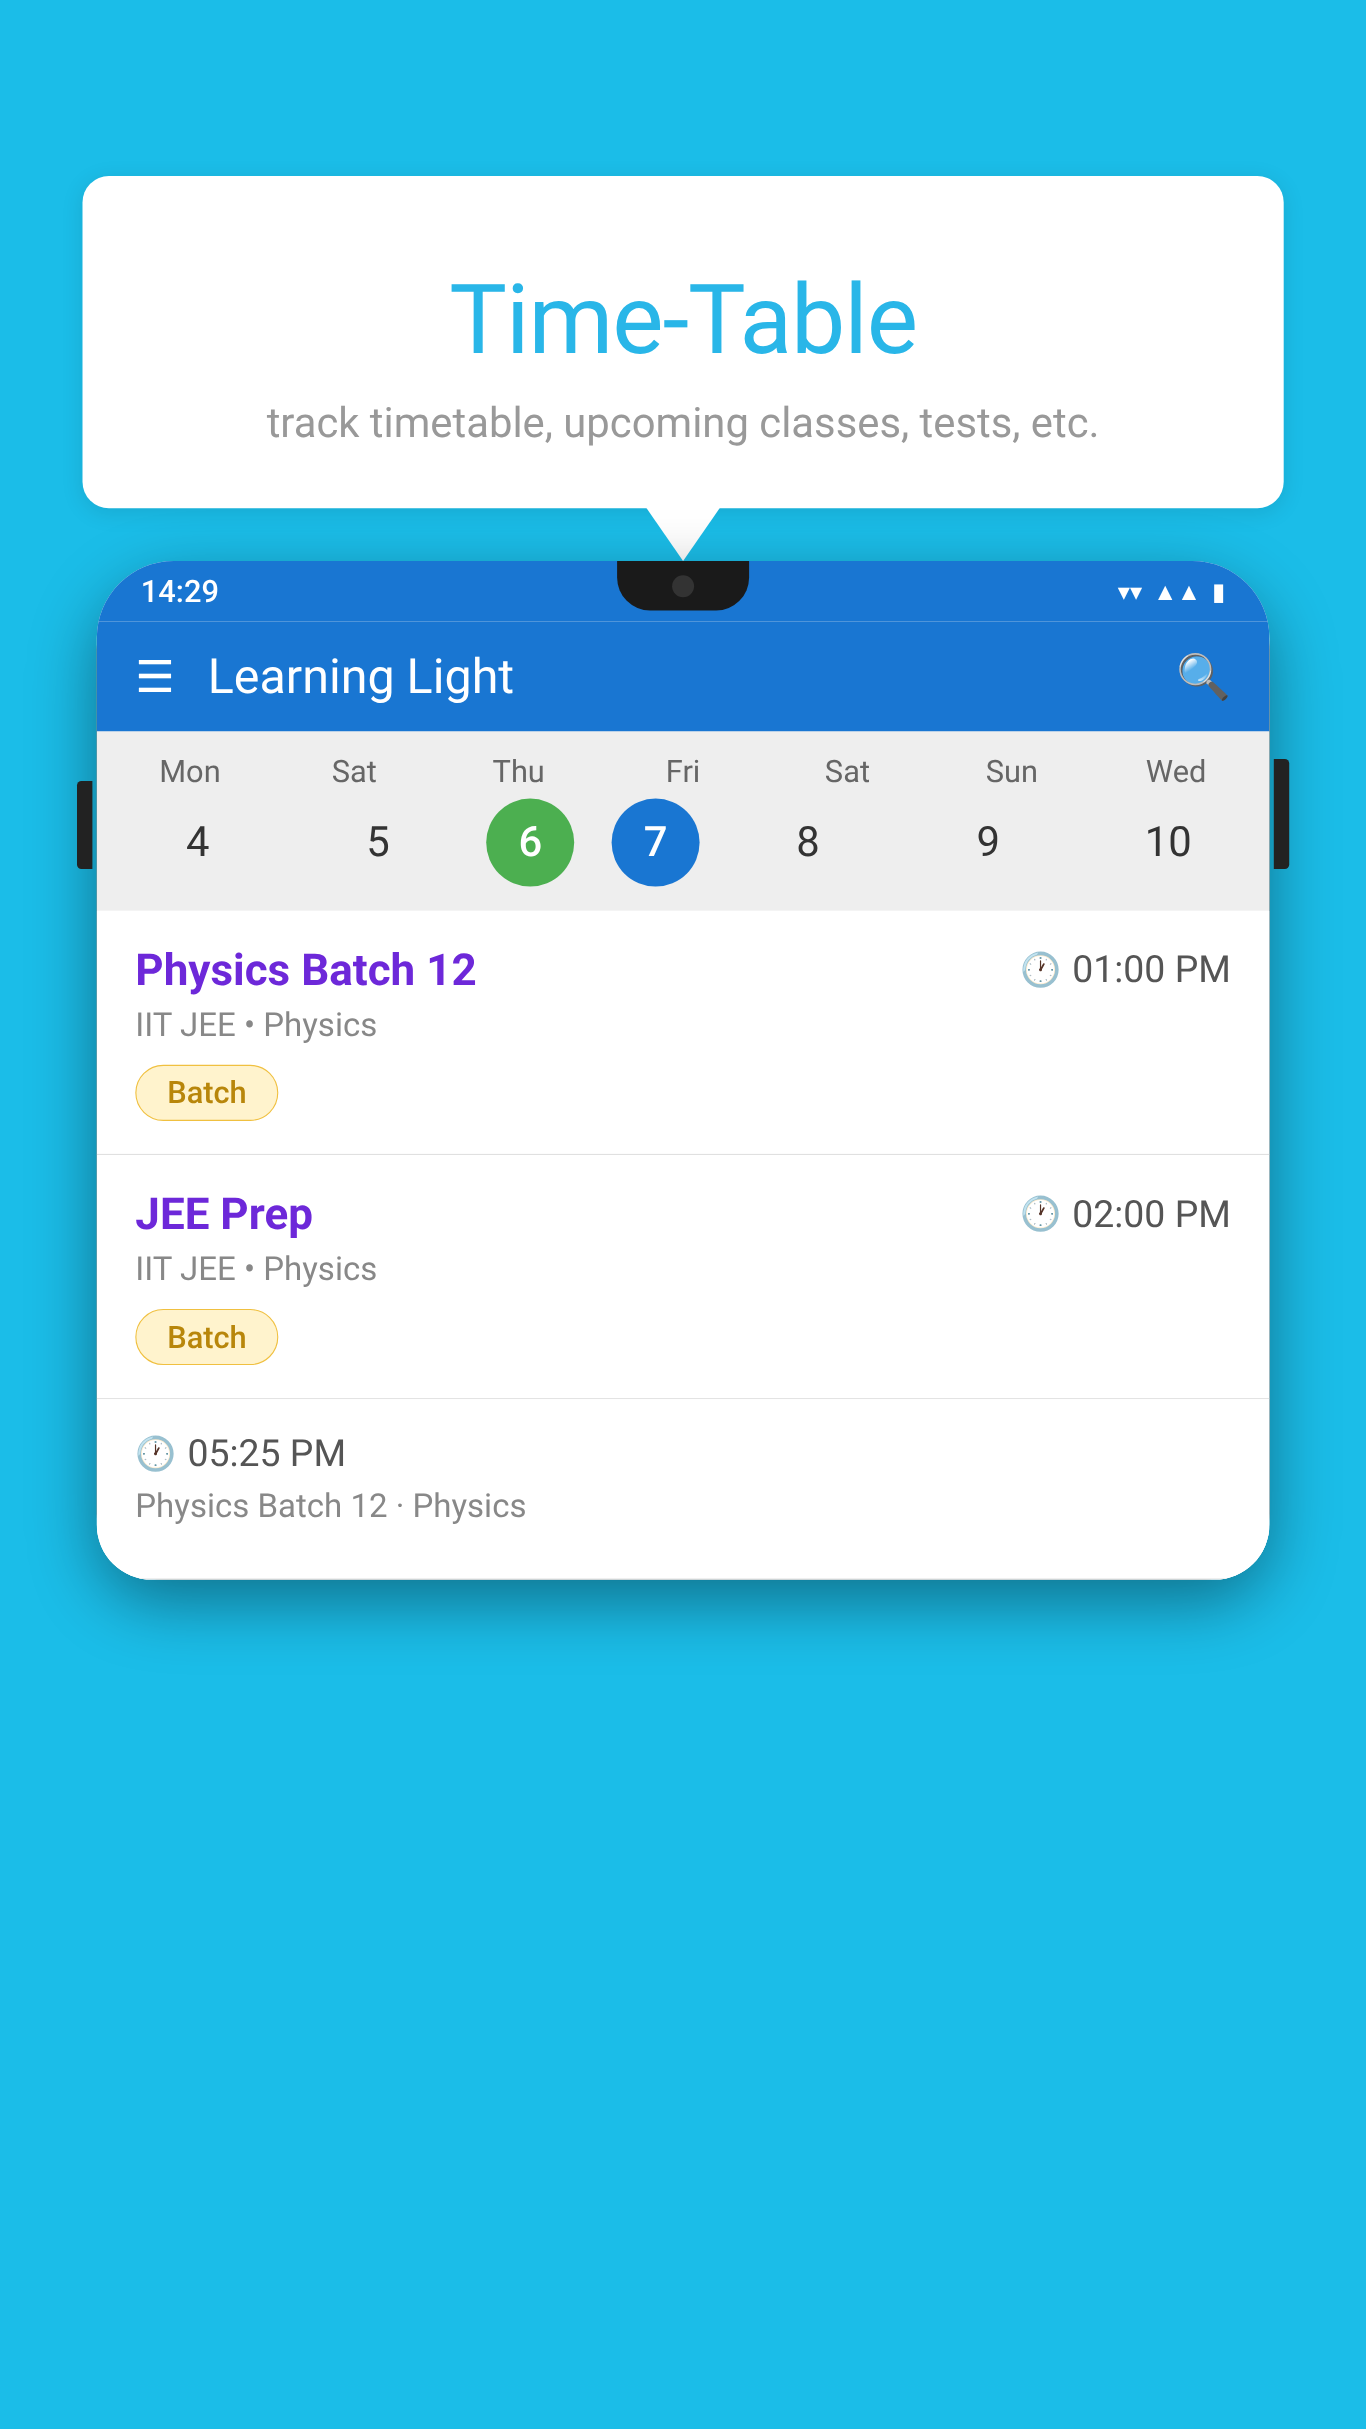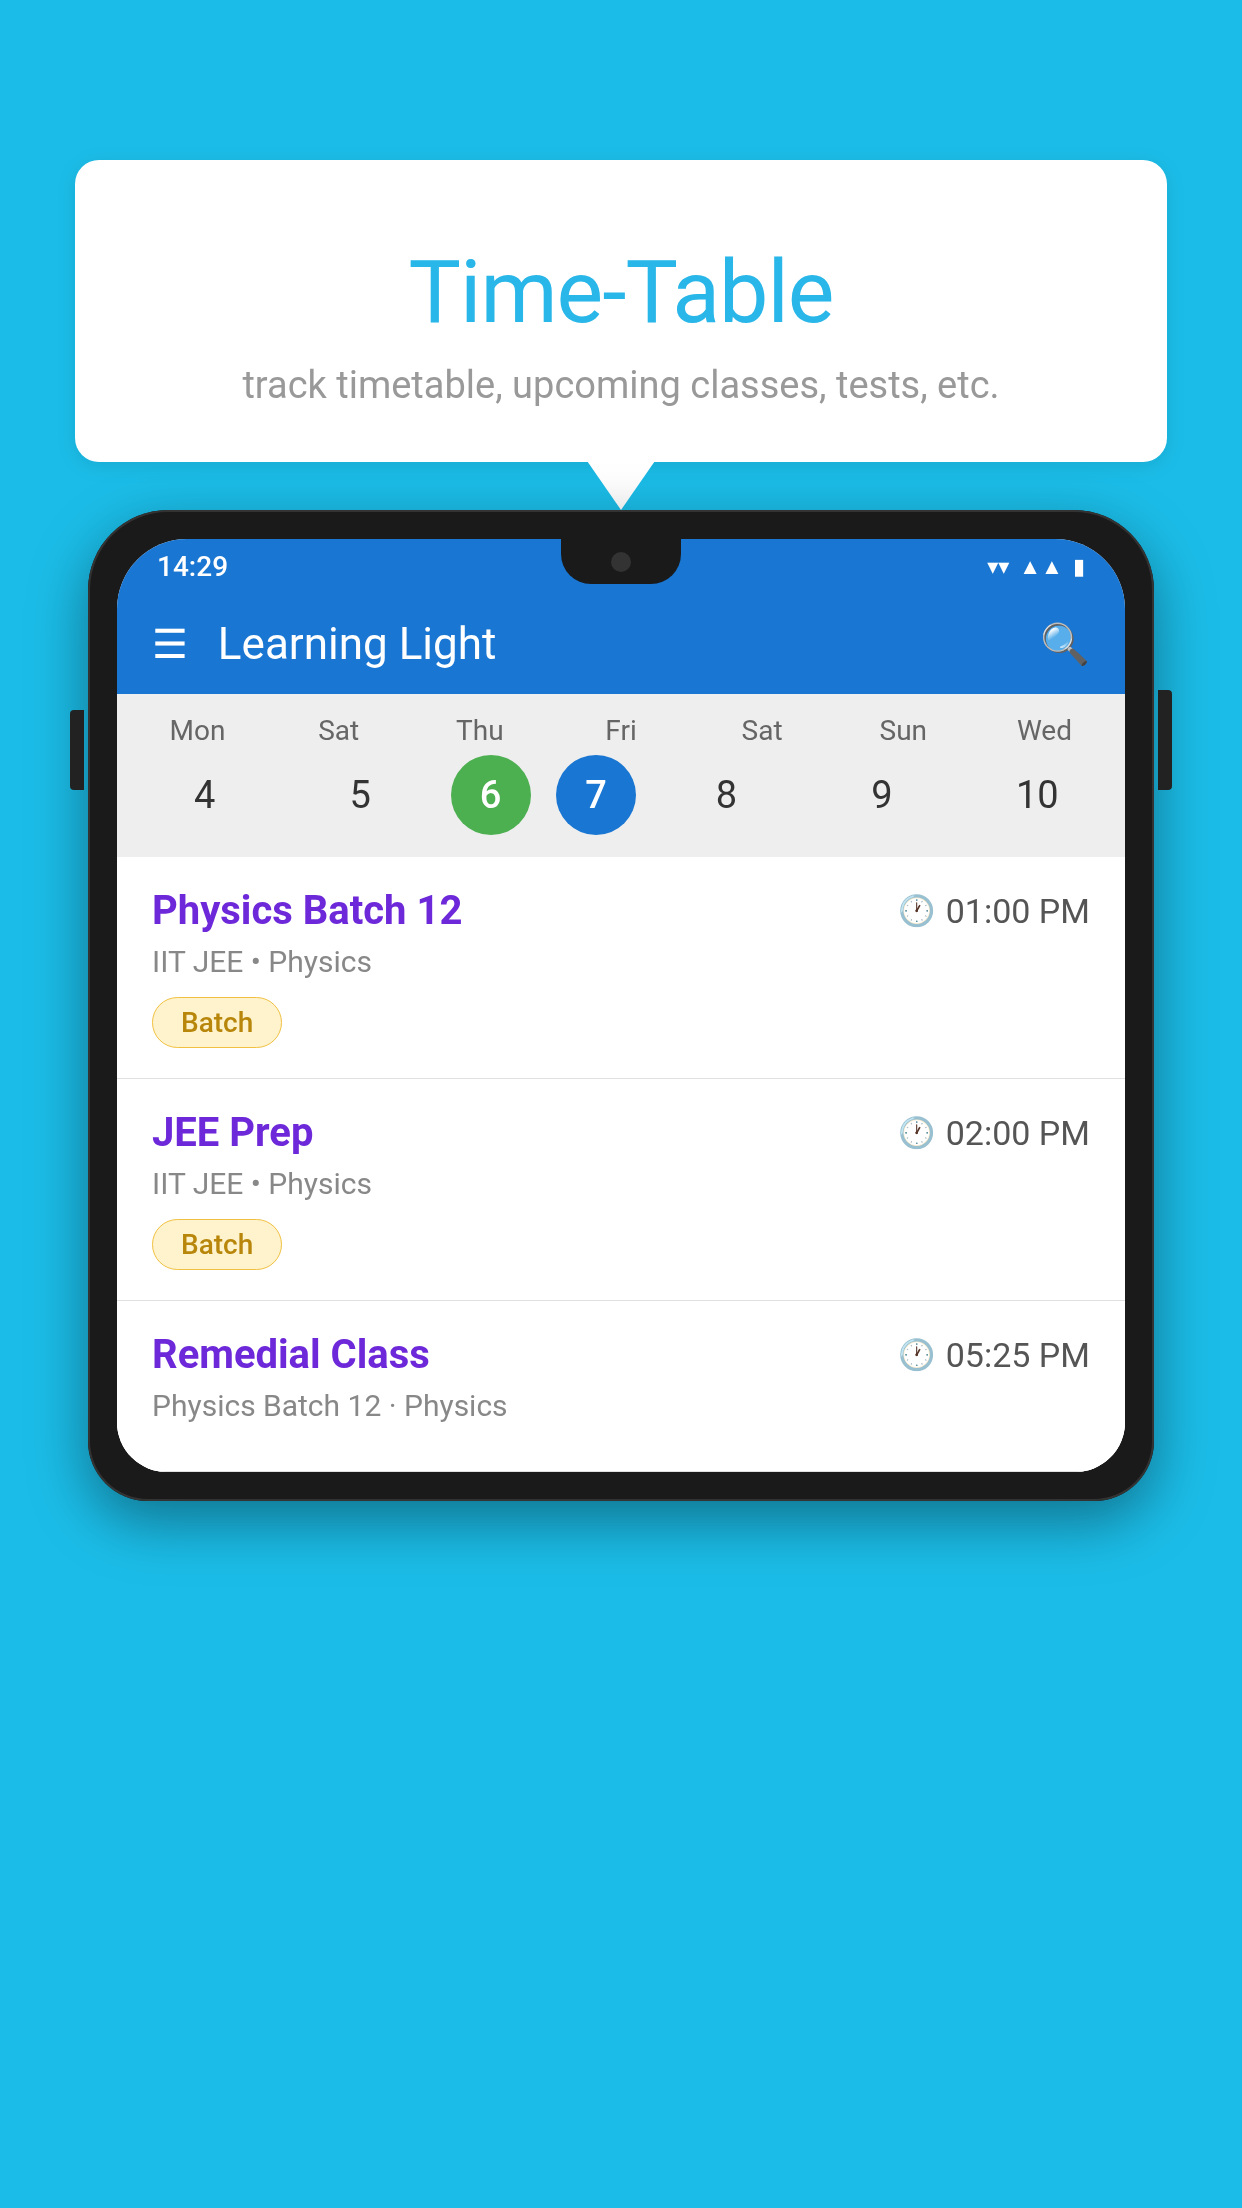--- a/index.html
+++ b/index.html
@@ -62,21 +62,21 @@
       position: absolute;
       top: 510px;
       left: 88px;
       right: 88px;
       bottom: 0;
     }
 
     .phone-outer {
       background: #1a1a1a;
       border-radius: 80px 80px 60px 60px;
-      padding: 29px;
+      padding: 0;
       position: relative;
       box-shadow: 0 20px 60px rgba(0,0,0,0.4), inset 0 0 0 2px #333;
     }
 
     .phone-inner {
       background: #f5f5f5;
       border-radius: 70px 70px 50px 50px;
       overflow: hidden;
       position: relative;
     }
@@ -362,21 +362,20 @@
               <span style="color:#888;font-size:30px;">🕐</span>
               02:00 PM
             </span>
           </div>
           <div class="schedule-item-subtitle">IIT JEE • Physics</div>
           <span class="batch-badge">Batch</span>
         </div>
 
         <div class="schedule-item">
           <div class="schedule-item-header">
-            <span class="schedule-item-title">Remedial Class</span>
             <span class="schedule-item-time">
               <span style="color:#888;font-size:30px;">🕐</span>
               05:25 PM
             </span>
           </div>
           <div class="schedule-item-subtitle">Physics Batch 12 · Physics</div>
         </div>
 
       </div>
 

